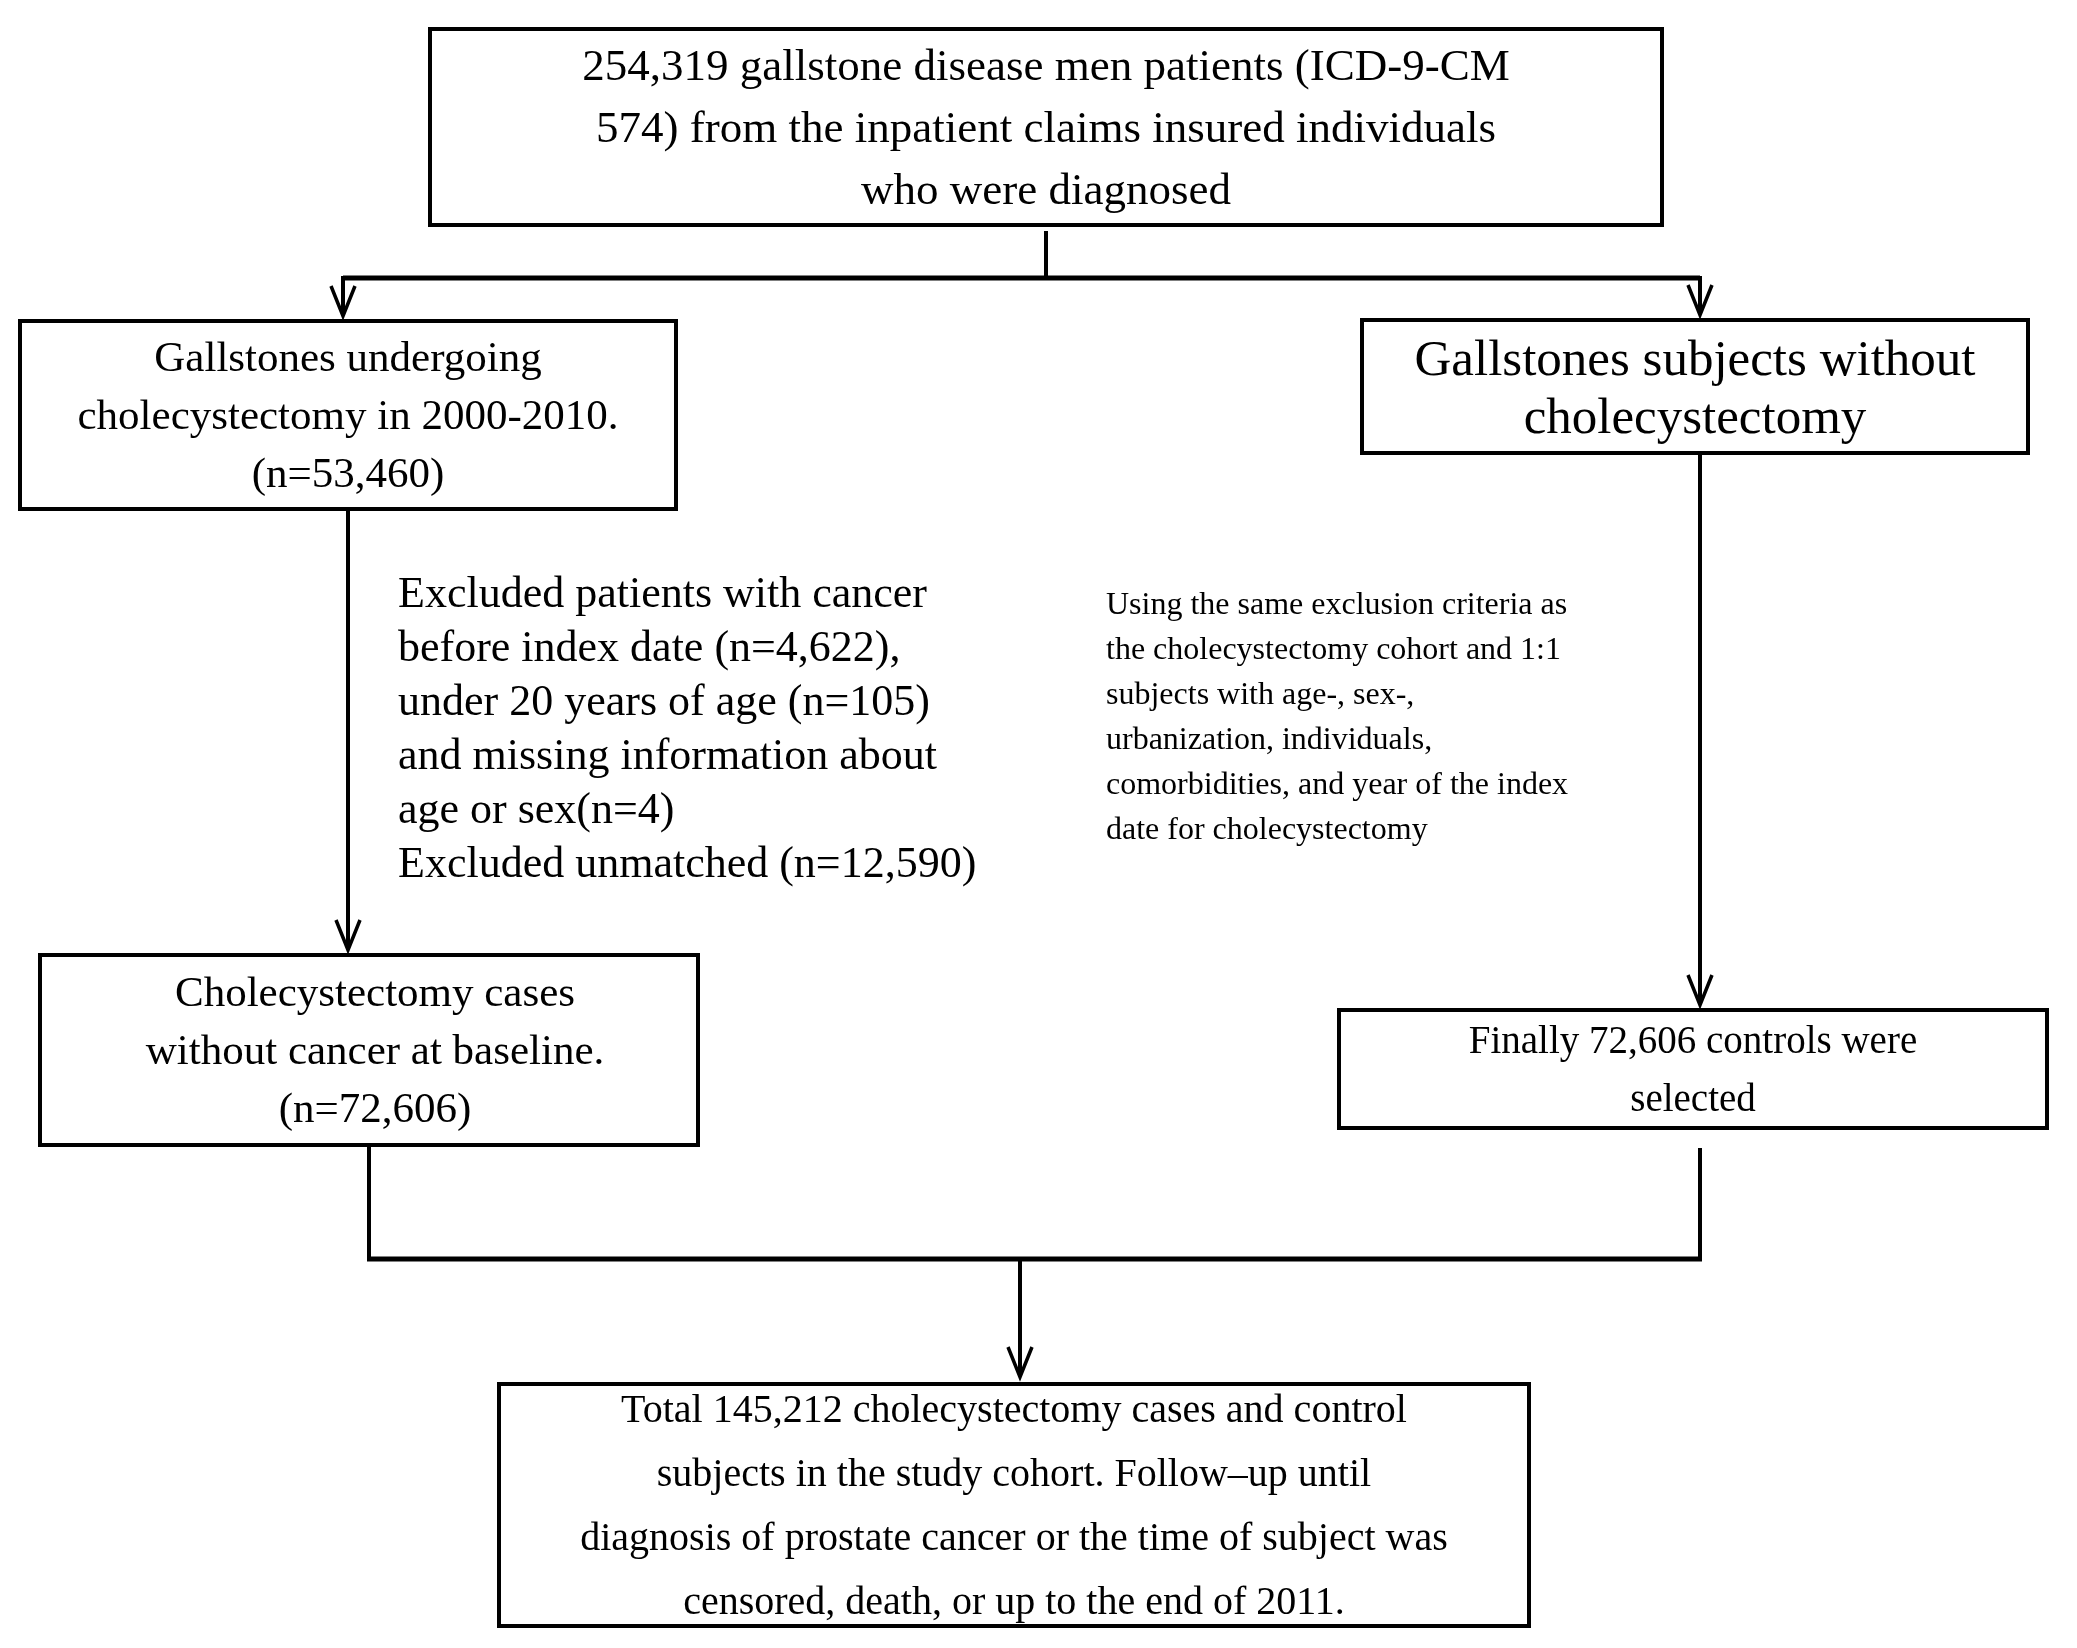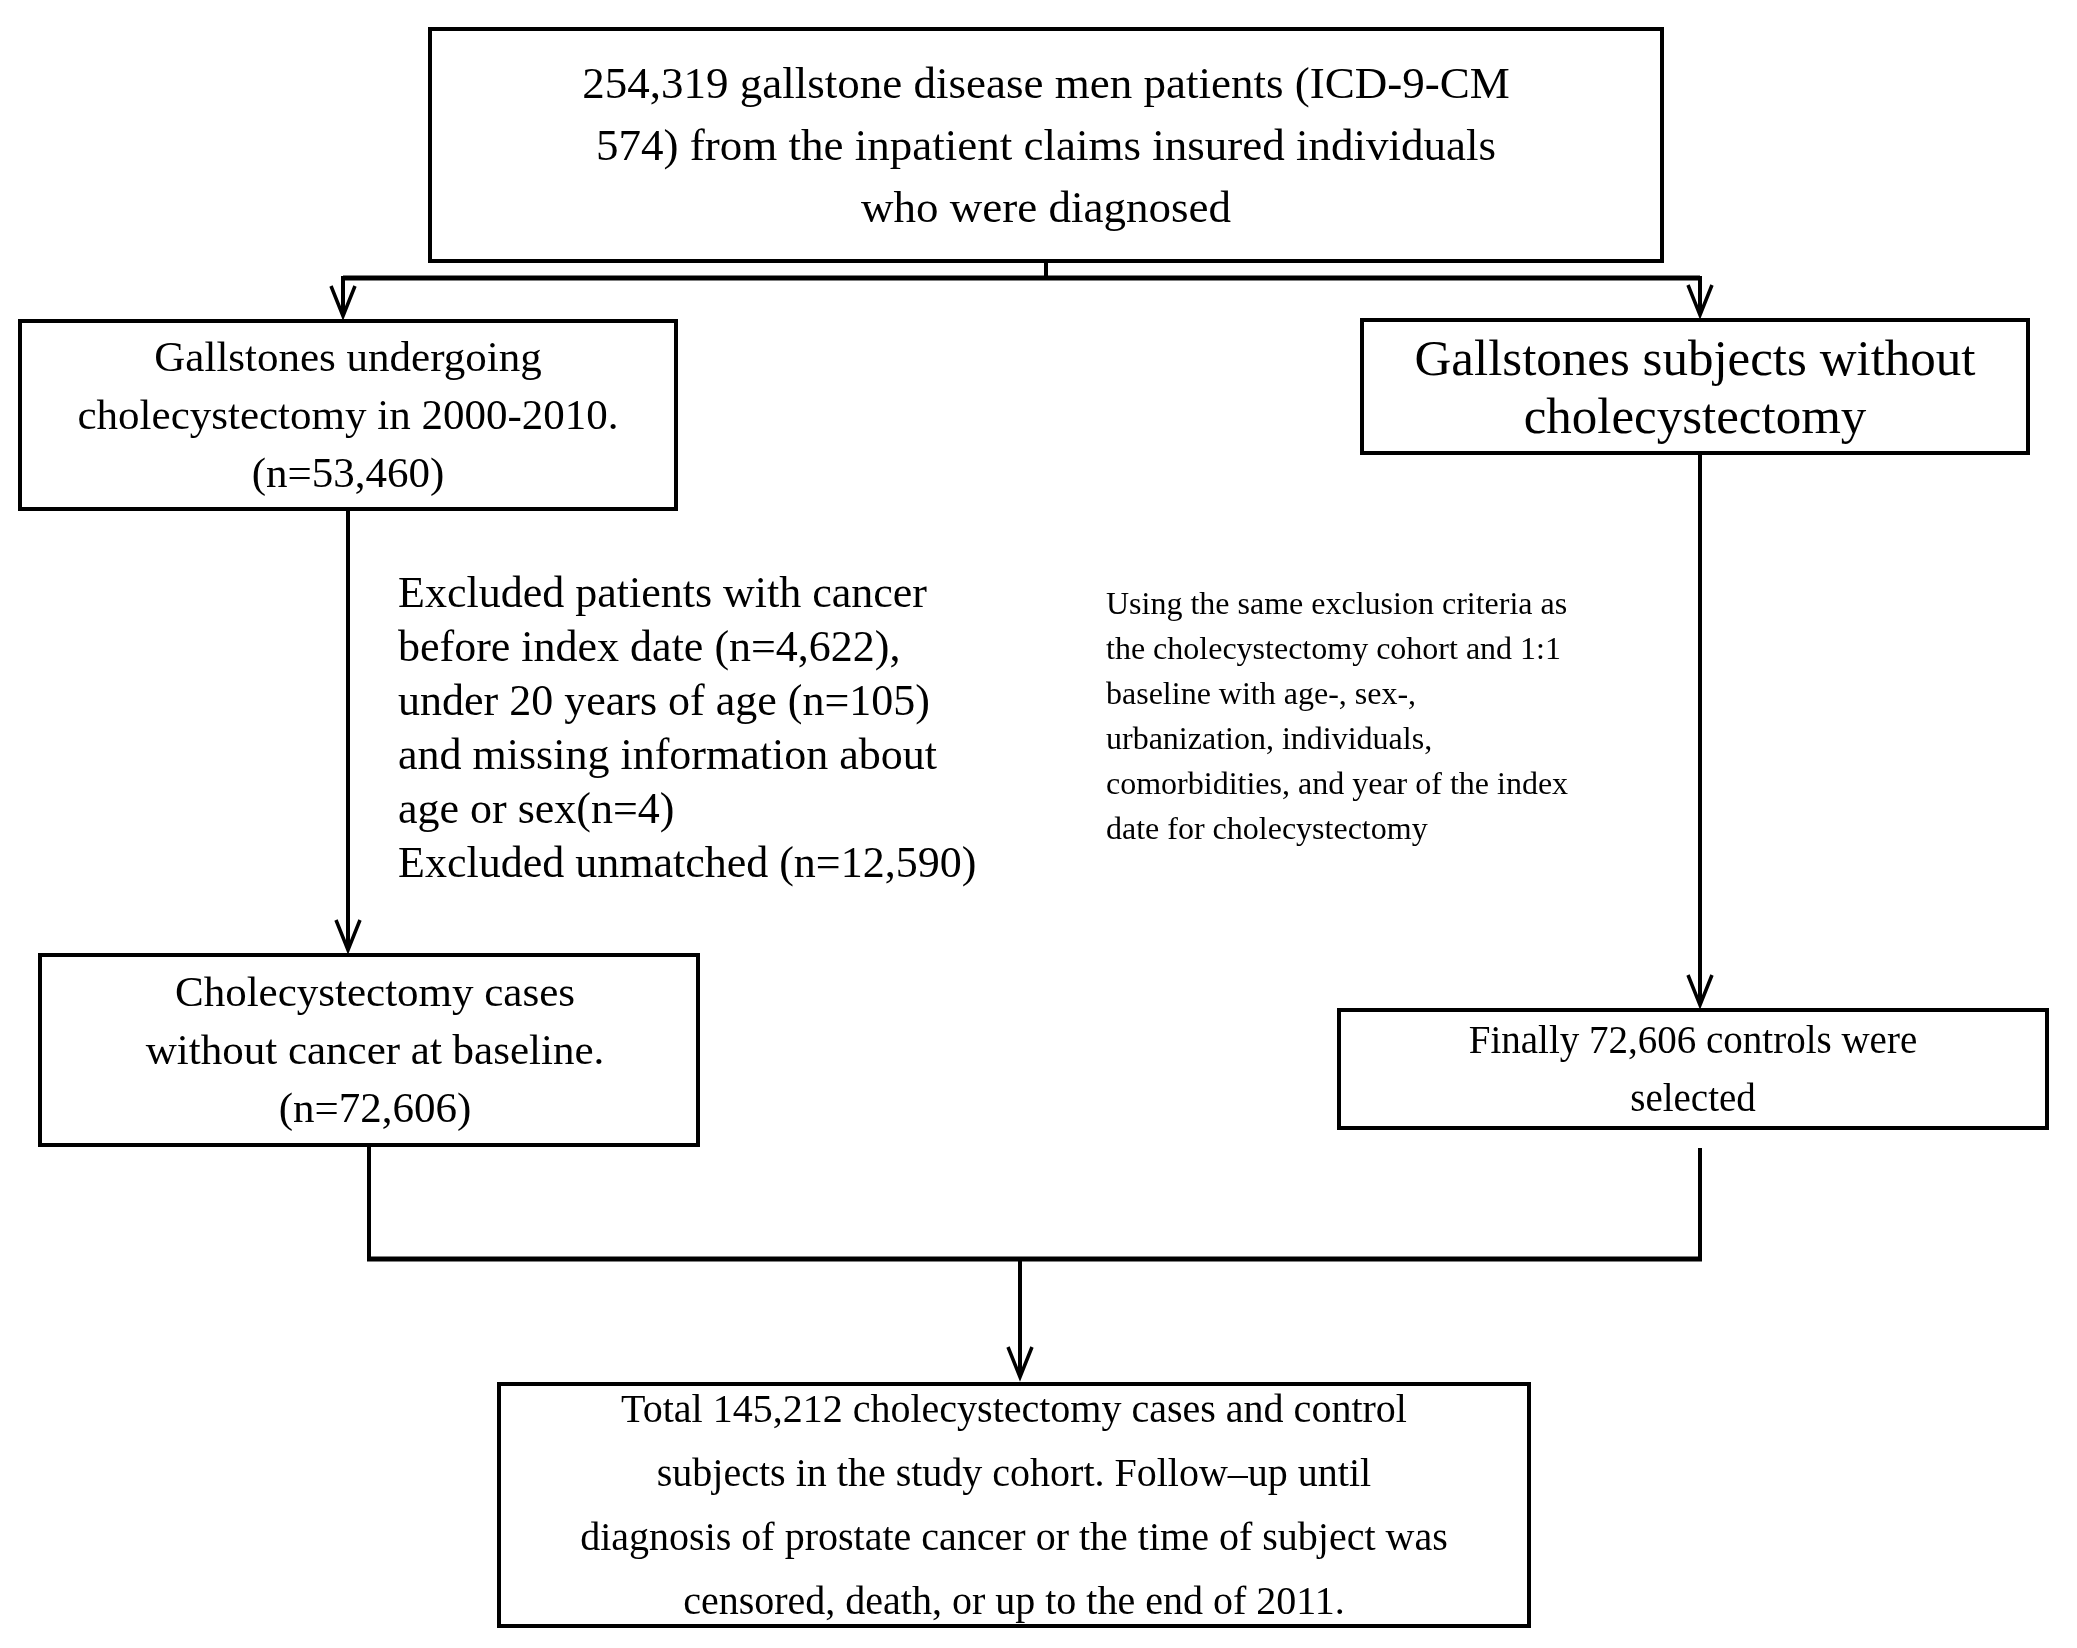--- a/index.html
+++ b/index.html
@@ -34,21 +34,21 @@
     text-align: center;
     z-index: 1;
     white-space: nowrap;
   }
   .note {
     position: absolute;
     text-align: left;
     white-space: nowrap;
     z-index: 1;
   }
-  #box-source        { left: 428px;  top: 27px;   width: 1236px; height: 236px; font-size: 45px; line-height: 62px; }
+  #box-source        { left: 428px;  top: 27px;   width: 1236px; height: 200px; font-size: 45px; line-height: 62px; }
   #box-cholecystectomy { left: 18px; top: 319px;  width: 660px;  height: 192px; font-size: 43px; line-height: 58px; }
   #box-no-cholecystectomy { left: 1360px; top: 318px; width: 670px; height: 137px; font-size: 51px; line-height: 58px; }
   #note-exclusion    { left: 398px;  top: 566px;  font-size: 44px; line-height: 54px; }
   #note-matching     { left: 1106px; top: 581px;  font-size: 32px; line-height: 45px; }
   #box-cases         { left: 38px;   top: 953px;  width: 662px;  height: 194px; font-size: 43px; line-height: 58px; padding-left: 12px; }
   #box-controls      { left: 1337px; top: 1008px; width: 712px;  height: 122px; font-size: 39px; line-height: 58px; }
   #box-total         { left: 497px;  top: 1382px; width: 1034px; height: 246px; font-size: 40px; line-height: 56px; gap: 8px; }
   .tline { pointer-events: none; }
 </style>
 </head>
@@ -105,21 +105,21 @@
       <div class="tline">before index date (n=4,622),</div>
       <div class="tline">under 20 years of age (n=105)</div>
       <div class="tline">and missing information about</div>
       <div class="tline">age or sex(n=4)</div>
       <div class="tline">Excluded unmatched (n=12,590)</div>
     </div>
 
   <div class="note" id="note-matching">
       <div class="tline">Using the same exclusion criteria as</div>
       <div class="tline">the cholecystectomy cohort and 1:1</div>
-      <div class="tline">baseline with age-, sex-,</div>
+      <div class="tline">subjects with age-, sex-,</div>
       <div class="tline">urbanization, individuals,</div>
       <div class="tline">comorbidities, and year of the index</div>
       <div class="tline">date for cholecystectomy</div>
     </div>
 
   <div class="fbox" id="box-cases">
       <div class="tline">Cholecystectomy cases</div>
       <div class="tline">without cancer at baseline.</div>
       <div class="tline">(n=72,606)</div>
     </div>

